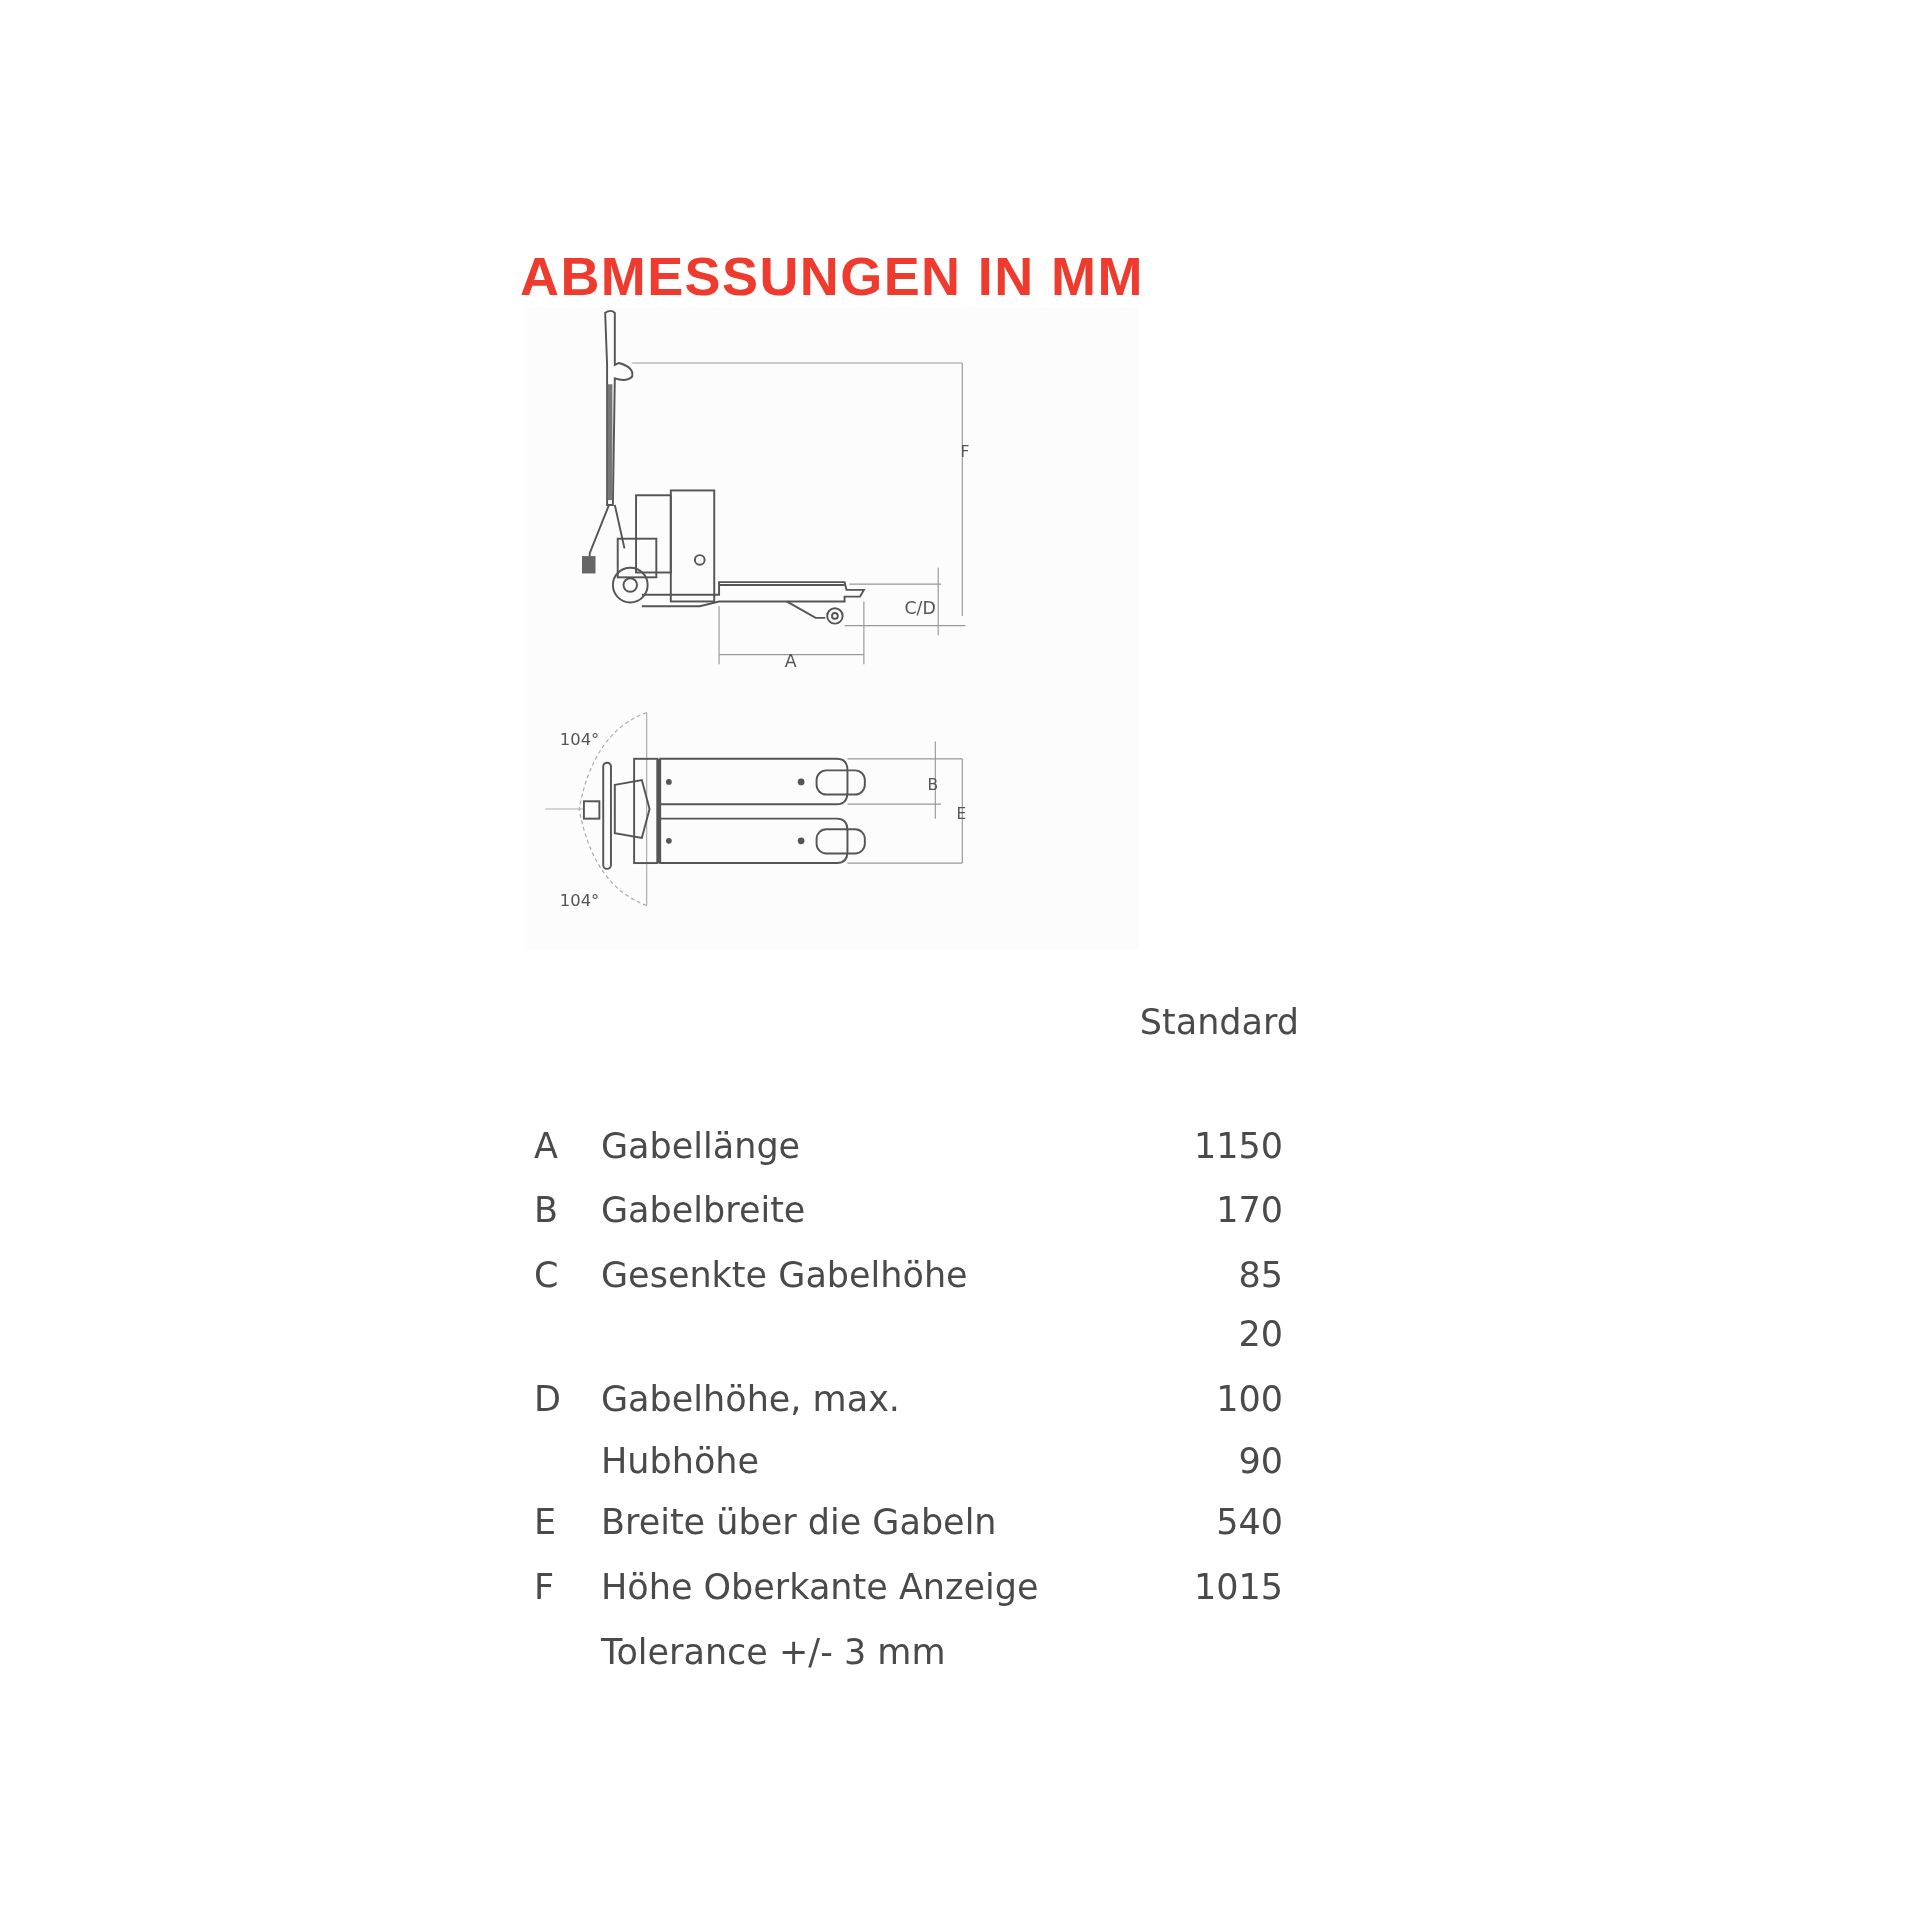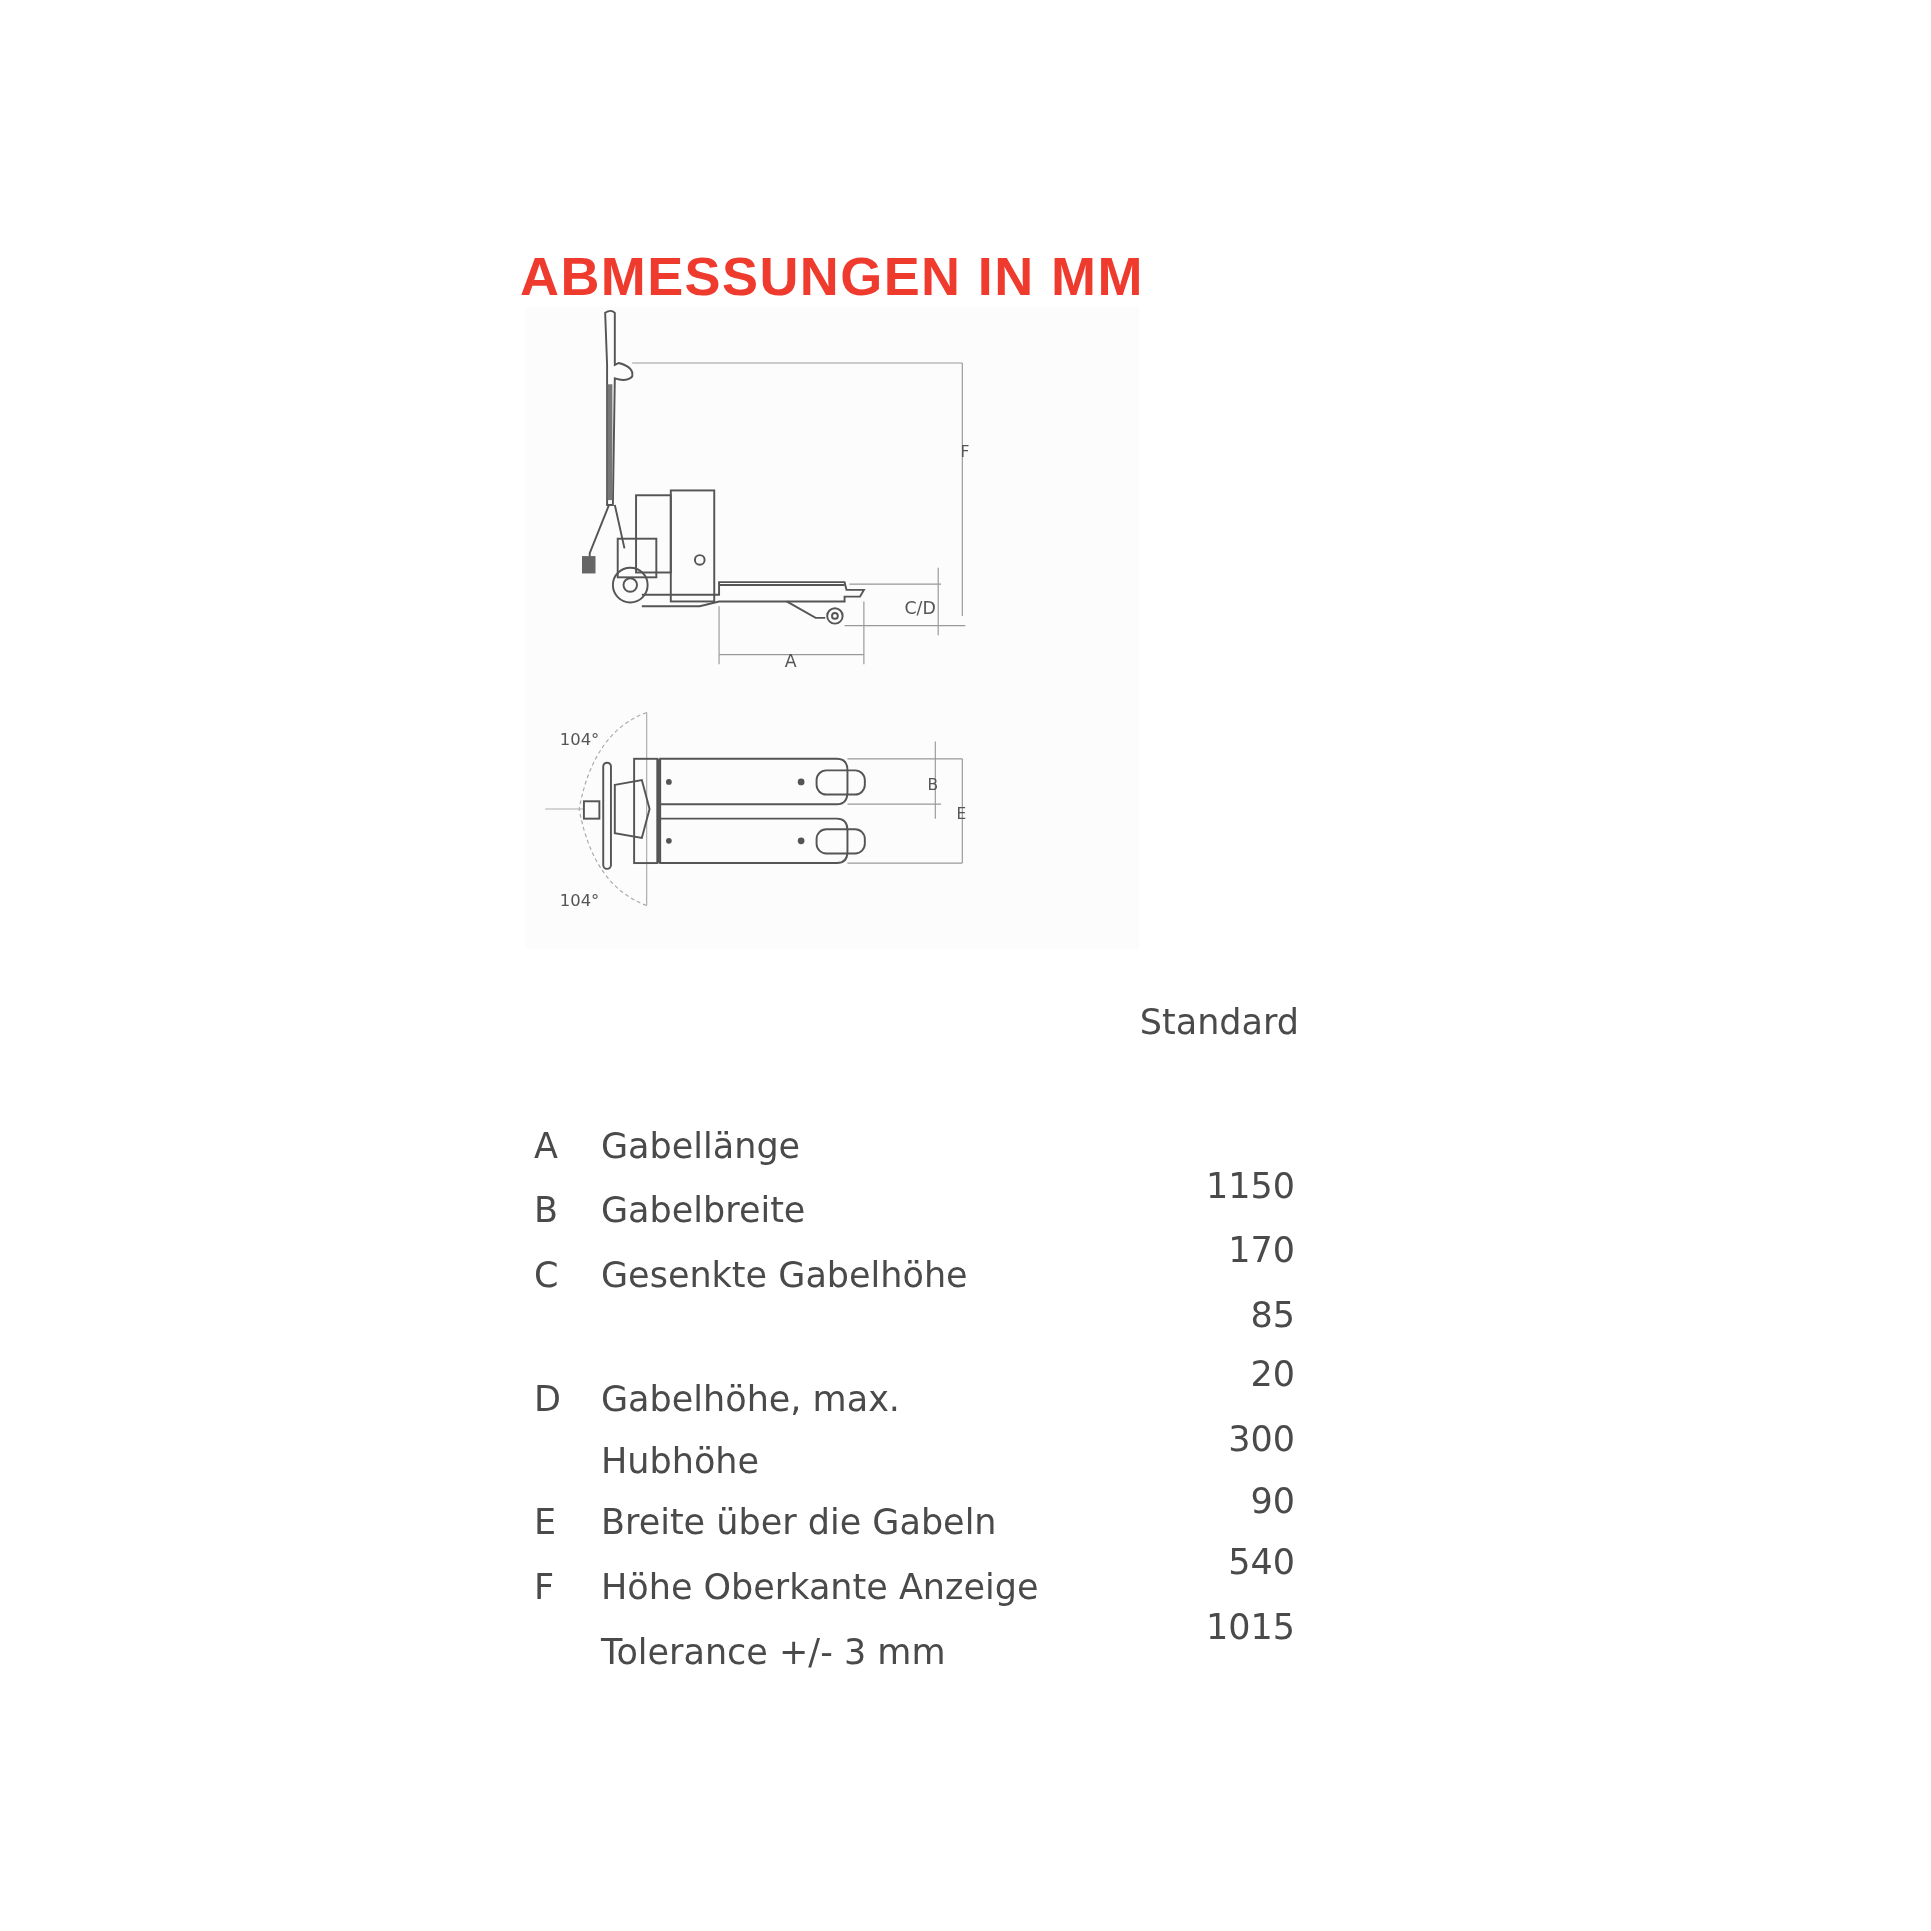--- a/index.html
+++ b/index.html
@@ -4,21 +4,21 @@
 <style>
   html, body { margin:0; padding:0; background:#ffffff; }
   body { width:1931px; height:1931px; position:relative; overflow:hidden; font-family:"DejaVu Sans", sans-serif; }
   .title { position:absolute; left:504px; top:245px; font-family:"Liberation Sans", sans-serif; font-weight:bold; font-size:54px; letter-spacing:1.4px; color:#ef3a2e; white-space:nowrap;margin-left:16px; }
   .diagram { position:absolute; left:526px; top:307px; width:613px; height:642px; background:#fcfcfc; }
   .diagram svg { width:100%; height:100%; display:block; }
   .spec-header { position:absolute; top:1002px; right:632px; font-size:35px; color:#4a4a4a;text-align:right; }
   .spec-row { position:absolute; left:534px; width:765px; height:48px; font-size:35px; color:#4a4a4a; }
   .spec-row .letter { position:absolute; left:0; top:0; }
   .spec-row .label { position:absolute; left:67px; top:0; white-space:nowrap; }
-  .spec-row .value { position:absolute; right:4px; top:0;margin-top:40px; }
+  .spec-row .value { position:absolute; right:16px; top:0; }
 </style>
 </head>
 <body>
 
 <div class="title">ABMESSUNGEN IN MM</div>
 
 <div class="diagram">
   <svg viewBox="0 0 635 665" fill="none" stroke="#555" stroke-width="2">
 
     <g>
@@ -112,21 +112,21 @@
     <span class="label">Gesenkte Gabelhöhe</span>
     <span class="value">85</span>
   </div>
   <div class="spec-row" style="top:1314px">
     <span class="letter"></span>
     <span class="value">20</span>
   </div>
   <div class="spec-row" style="top:1379px">
     <span class="letter">D</span>
     <span class="label">Gabelhöhe, max.</span>
-    <span class="value">300</span>
+    <span class="value">100</span>
   </div>
   <div class="spec-row" style="top:1441px">
     <span class="letter"></span>
     <span class="label">Hubhöhe</span>
     <span class="value">90</span>
   </div>
   <div class="spec-row" style="top:1502px">
     <span class="letter">E</span>
     <span class="label">Breite über die Gabeln</span>
     <span class="value">540</span>

